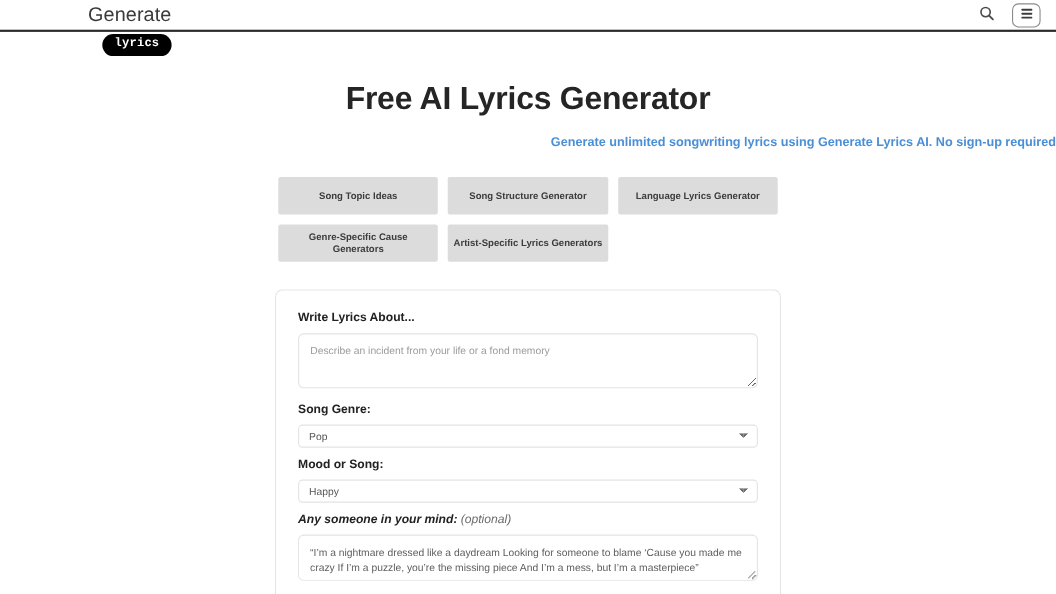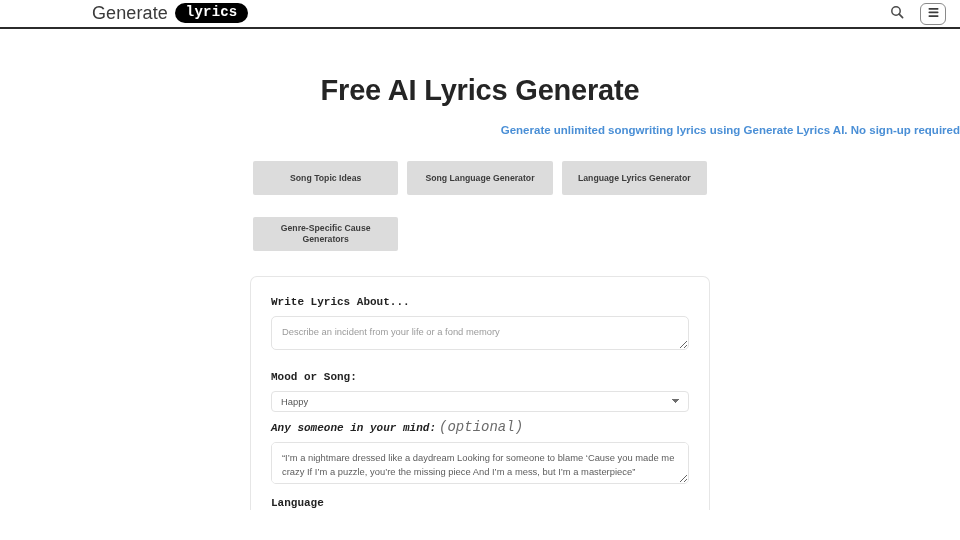--- a/index.html
+++ b/index.html
@@ -18,43 +18,44 @@
     position: relative;
     height: 29px;
     border-bottom: 2px solid #2b2b2b;
     display: flex;
     align-items: center;
     background: #ffffff;
   }
 
   .brand {
     position: absolute;
-    left: 92px;
+    left: 80px;
     top: 2px;
     display: flex;
-    align-items: center;
+    align-items: flex-end;
     gap: 7px;
     text-decoration: none;
+    flex-direction: column;
   }
 
   .brand-word {
     font-size: 18px;
     color: #3a3a3a;
     letter-spacing: 0.1px;
     line-height: 22px;
   }
 
   .brand-pill {
     display: inline-block;
     background: #000000;
     color: #ffffff;
     border-radius: 11px;
     padding: 2px 11px 3px 11px;
     font-family: "Liberation Mono", "DejaVu Sans Mono", monospace;
-    font-size: 14px;
+    font-size: 11px;
     font-weight: 700;
     line-height: 15px;
     letter-spacing: 0.2px;
   }
 
   .header-actions {
     position: absolute;
     right: 14px;
     top: 0;
     height: 27px;
@@ -112,21 +113,21 @@
     margin-top: 15px;
     line-height: 14px;
   }
 
   
   .link-grid {
     width: 454px;
     margin: 24px auto 0 auto;
     display: grid;
     grid-template-columns: repeat(3, 1fr);
-    gap: 22px 9px;
+    gap: 9px 9px;
   }
 
   .link-btn {
     background: #dcdcdc;
     border: none;
     border-radius: 2px;
     height: 34px;
     font-family: "Liberation Sans", sans-serif;
     font-size: 8.7px;
     font-weight: 700;
@@ -153,29 +154,28 @@
 
   .field { margin-bottom: 0; }
 
   .field-label {
     font-size: 11px;
     font-weight: 700;
     color: #222222;
     line-height: 14px;
     margin-bottom: 7px;
     display: block;
-    font-family: Liberation Mono, monospace;
   }
 
   .field-label.italic {
     font-style: italic;
   }
 
   .optional-tag {
-    font-size: 14px;
+    font-size: 11px;
     font-weight: 400;
     font-style: italic;
     color: #6b6b6b;
     margin-left: 3px;
   }
 
   .ta {
     width: 100%;
     border: 1px solid #e3e3e3;
     border-radius: 5px;
@@ -185,21 +185,21 @@
     color: #5d5d5d;
     padding: 8px 10px;
     resize: vertical;
     background: #ffffff;
     outline: none;
     display: block;
   }
 
   .ta::placeholder { color: #9b9b9b; }
 
-  .ta-about { height: 34px; }
+  .ta-about { height: 50px; }
   .ta-lyrics { height: 42px; }
 
   .sel {
     width: 100%;
     height: 21px;
     border: 1px solid #e3e3e3;
     border-radius: 4px;
     background: #ffffff;
     font-family: "Liberation Sans", sans-serif;
     font-size: 9.4px;
@@ -252,39 +252,46 @@
           <rect x="1.5" y="8.2" width="10" height="1.7" rx="0.7" fill="#3d3d3d"></rect>
         </svg>
       </span>
     </button>
 
   </div>
 </header>
 
 <main class="page">
 
-  <h1 class="hero-title">Free AI Lyrics Generate</h1>
+  <h1 class="hero-title">Free AI Lyrics Generator</h1>
   <p class="hero-sub">Generate unlimited songwriting lyrics using Generate Lyrics AI. No sign-up required</p>
 
   <div class="link-grid">
     <button class="link-btn">Song Topic Ideas</button>
-    <button class="link-btn">Song Language Generator</button>
+    <button class="link-btn">Song Structure Generator</button>
     <button class="link-btn">Language Lyrics Generator</button>
     <button class="link-btn">Genre-Specific Cause Generators</button>
+    <button class="link-btn">Artist-Specific Lyrics Generators</button>
   </div>
 
   <section class="form-card">
 
     <div class="field">
       <label class="field-label">Write Lyrics About...</label>
       <textarea class="ta ta-about" placeholder="Describe an incident from your life or a fond memory" style=""></textarea>
     </div>
 
     <div class="gap-10"></div>
 
+    <div class="field">
+      <label class="field-label">Song Genre:</label>
+      <select class="sel">
+        <option>Pop</option>
+      </select>
+    </div>
 
     <div class="gap-7"></div>
 
     <div class="field">
       <label class="field-label">Mood or Song:</label>
       <select class="sel">
         <option>Happy</option>
       </select>
     </div>
 

